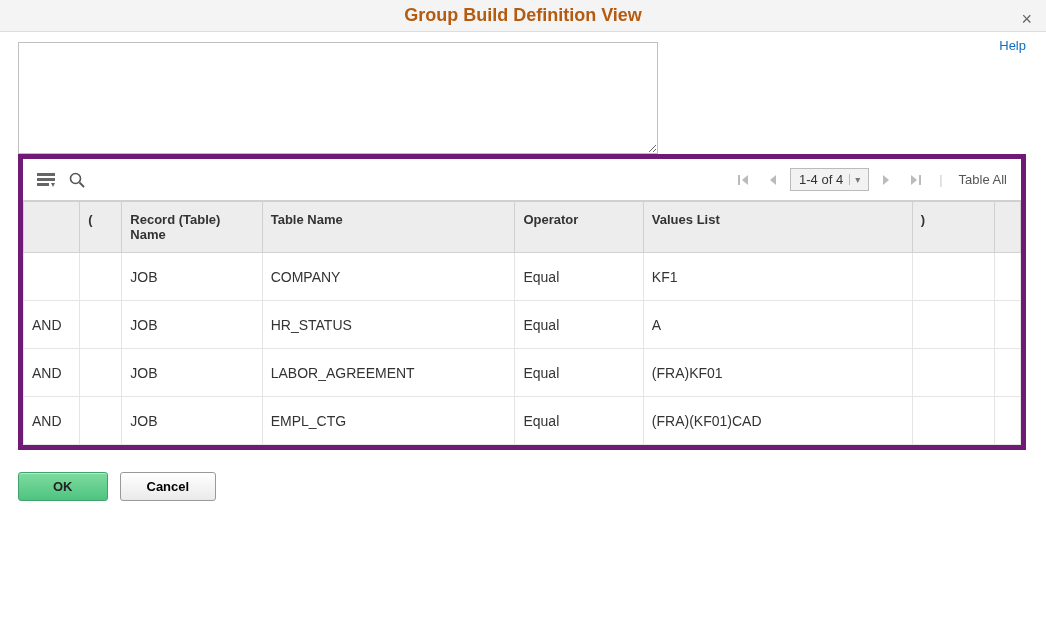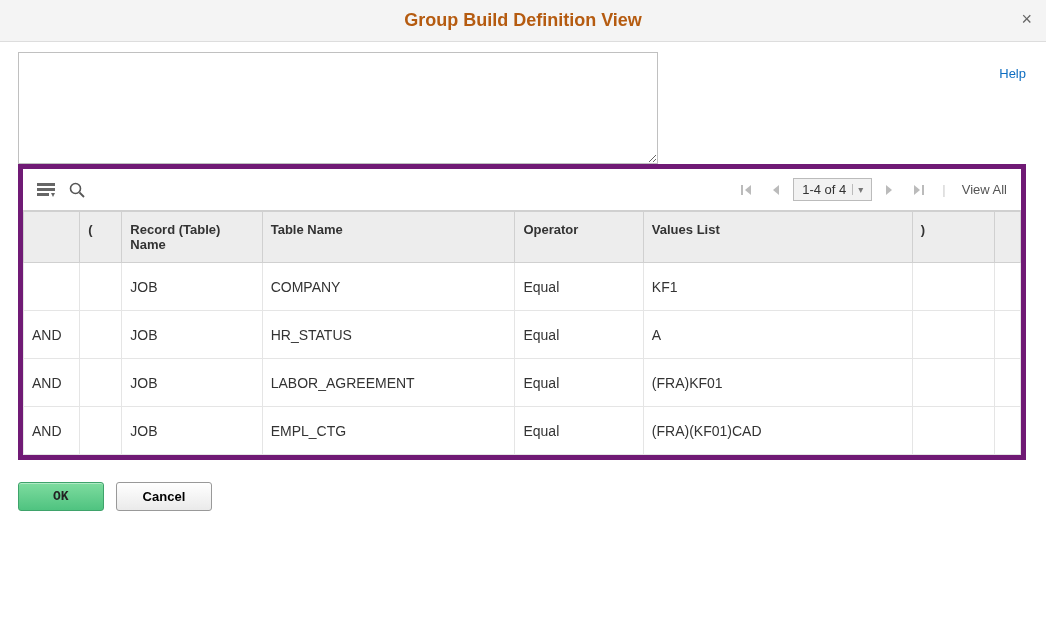--- a/index.html
+++ b/index.html
@@ -1,21 +1,21 @@
 <!DOCTYPE html>
 <html><head>
 <meta charset="utf-8">
 <style>
   * { box-sizing: border-box; }
   html, body { margin: 0; padding: 0; font-family: Arial, Helvetica, sans-serif; font-size: 13px; color: #333; background: #fff; }
   .modal-header {
     background: #f4f4f4;
     border-bottom: 1px solid #ddd;
     position: relative;
-    height: 42px;
+    height: 32px;
     display: flex;
     align-items: center;
     justify-content: center;
   }
   .modal-title {
     color: #b55b10;
     font-weight: bold;
     font-size: 18px;
   }
   .close-x {
@@ -27,21 +27,21 @@
     cursor: pointer;
     line-height: 1;
   }
   .content {
     padding: 10px 18px 20px 18px;
     position: relative;
   }
   .help-link {
     position: absolute;
     right: 20px;
-    top: 24px;
+    top: 6px;
     color: #0d6dc1;
     cursor: pointer;
   }
   .comment-label {
     color: #5f5f5f;
     font-weight: bold;
     margin-top: 28px;
     margin-bottom: 2px;
   }
   .comment-box {
@@ -145,21 +145,20 @@
     font-weight: bold;
     font-size: 13px;
     cursor: pointer;
   }
   .btn-ok {
     background: linear-gradient(#7edc9f, #4fc380);
     border: 1px solid #3fa36b;
     box-shadow: inset 0 1px 0 rgba(255,255,255,0.4);
     color: #222;
     padding: 0 34px;
-    font-family: Liberation Mono, monospace;
   }
   .btn-cancel {
     background: linear-gradient(#ffffff, #eaeaea);
   }
 </style>
 </head>
 <body>
 
 <div class="modal-header">
   <span class="modal-title">Group Build Definition View</span>
@@ -211,21 +210,21 @@
               <path d="M2 1 L8 6 L2 11 Z" fill="#bbb"></path>
             </svg>
         </span>
         <span class="nav-arrow">
           <svg width="12" height="12" viewBox="0 0 12 12">
               <path d="M2 1 L8 6 L2 11 Z" fill="#bbb"></path>
               <rect x="10" y="1" width="2" height="10" fill="#bbb"></rect>
             </svg>
         </span>
         <span class="divider">|</span>
-        <span class="view-all">View All</span>
+        <span class="view-all">Table All</span>
       </div>
     </div>
 
     <table class="grid">
       <thead>
         <tr>
           <th class="col-andor"></th>
           <th class="col-paren">(</th>
           <th class="col-record">Record (Table) Name</th>
           <th class="col-field">Table Name</th>

